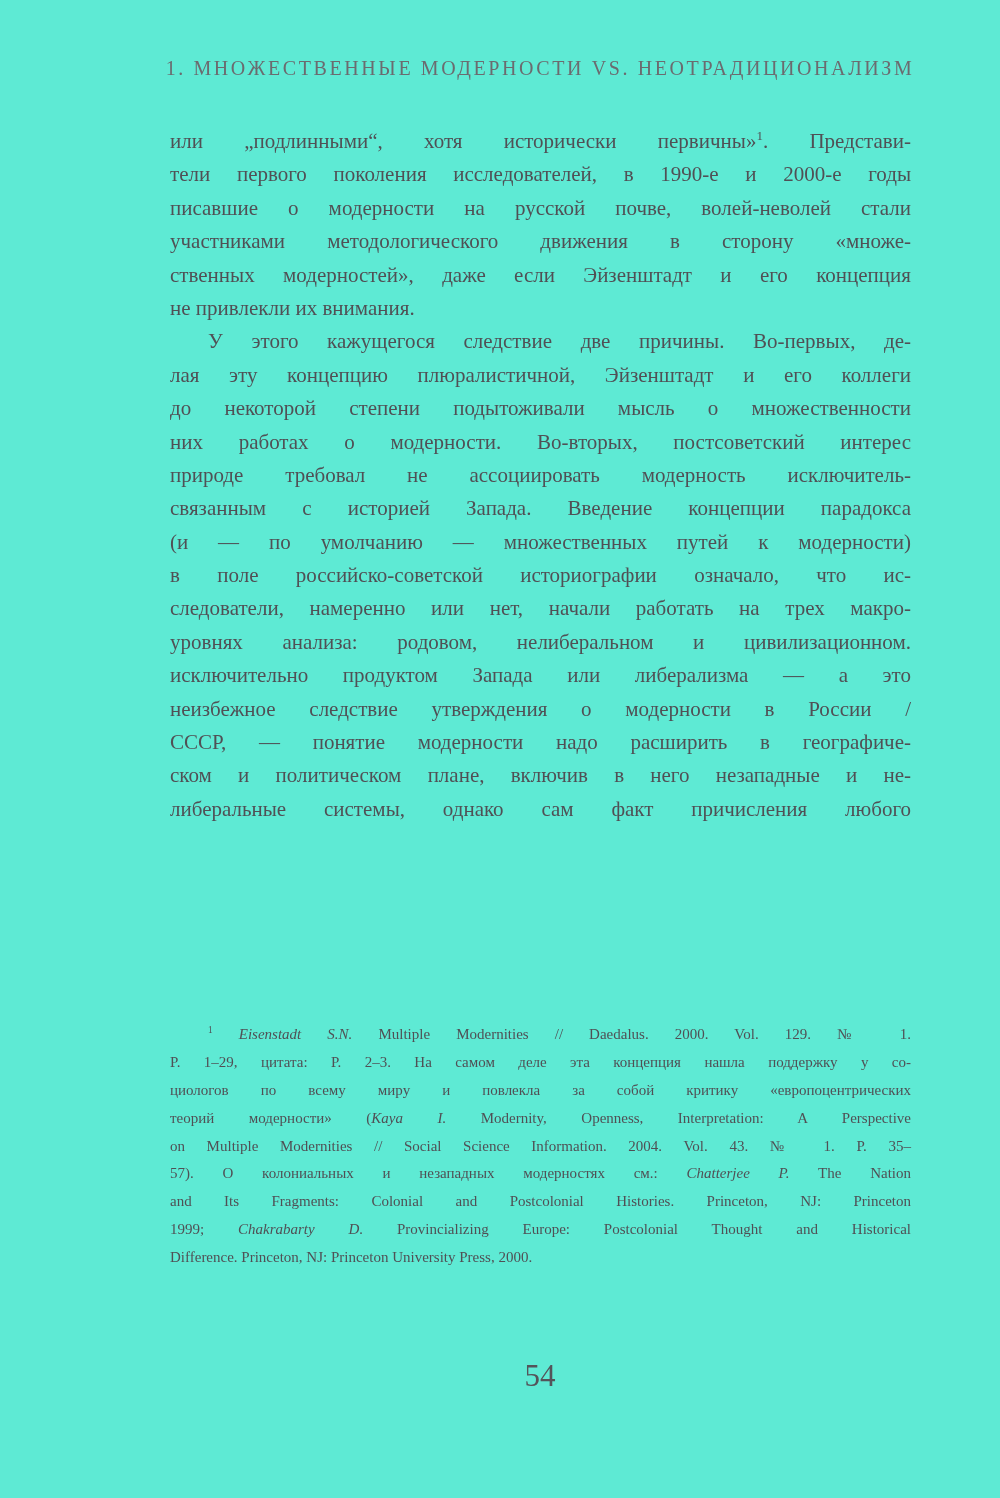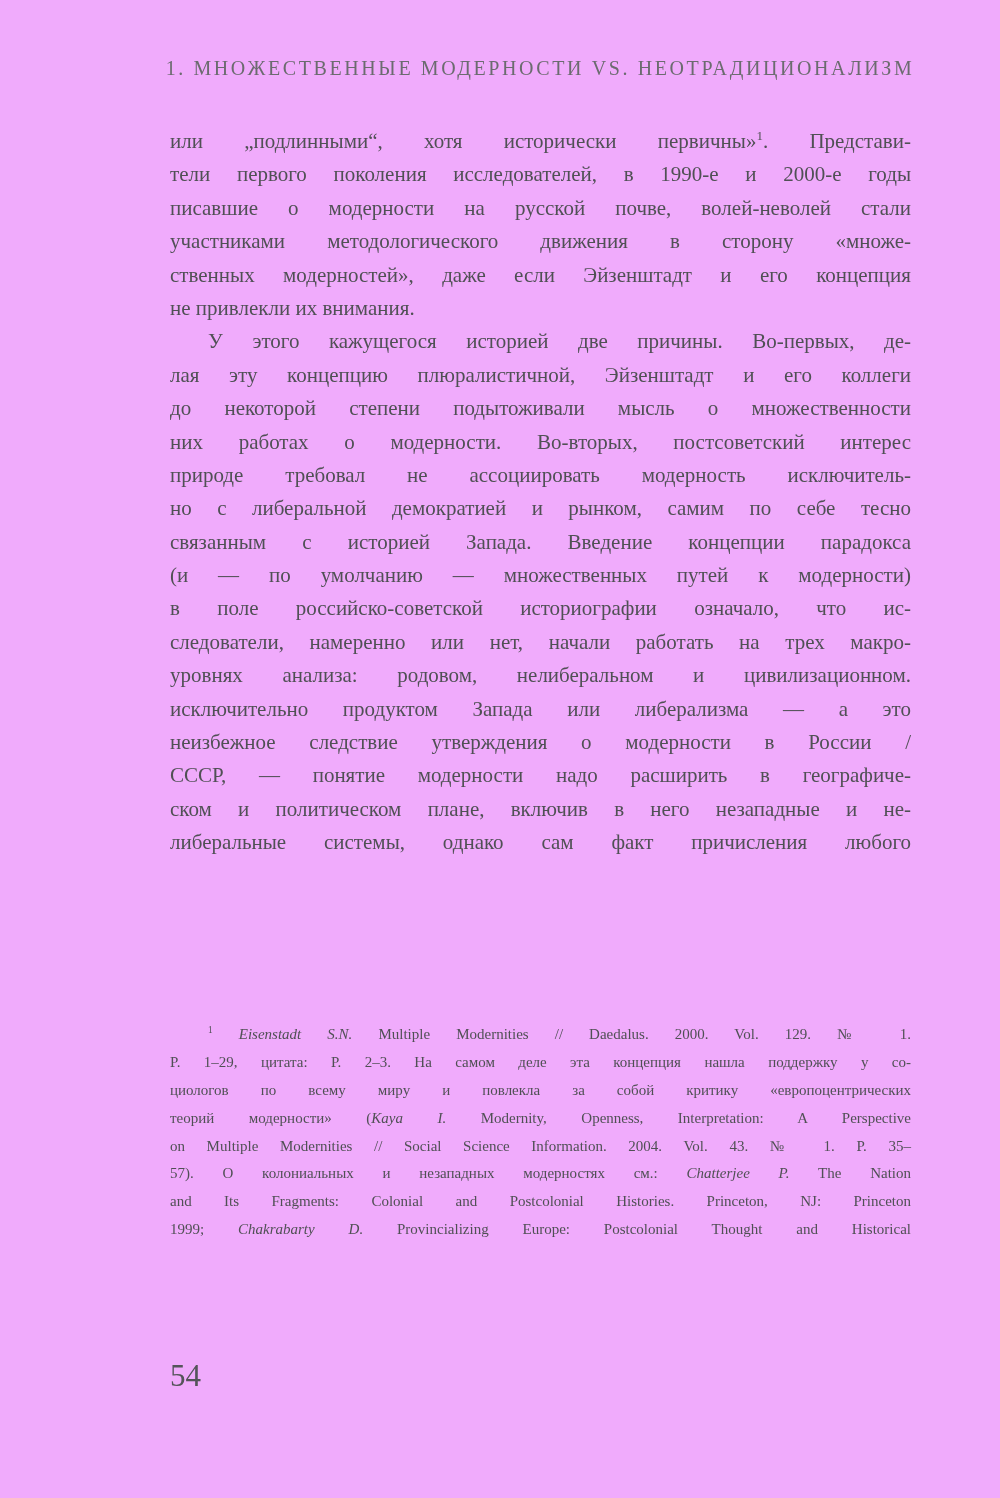--- a/index.html
+++ b/index.html
@@ -1,20 +1,20 @@
 <!DOCTYPE html>
 <html lang="ru"><head>
 <meta charset="utf-8">
 <style>
   html,body { margin:0; padding:0; background:#e8e8e8; }
   .page {
     position:relative;
     width:1000px; height:1498px;
     margin:0 auto;
-    background:#f0abfc;
+    background:#5eead4;
     font-family:"Liberation Serif", serif;
     overflow:hidden;
   }
   .running-header {
     position:absolute; top:57px; left:150px; width:780px;
     text-align:center;
     font-size:20px; letter-spacing:2.6px;
     color:#6b6b6f;
     white-space:nowrap;
   }
@@ -27,42 +27,41 @@
     position:absolute; top:1021px; left:170px; width:741px;
     font-size:15px; color:#505055;
   }
   .footnote .line { line-height:27.9px; height:27.9px; text-align:justify; text-align-last:justify; }
   .line.end { text-align-last:left; }
   .line.indent { text-indent:38px; }
   .it { font-style:italic; }
   sup { font-size:62%; vertical-align:super; line-height:0; }
   .page-number {
     position:absolute; top:1358px; left:170px; width:740px;
-    text-align:left; font-size:31px; color:#54545a;
+    text-align:center; font-size:31px; color:#54545a;
   }
 </style>
 </head>
 <body>
 
 <div class="page">
   <div class="running-header">1. МНОЖЕСТВЕННЫЕ МОДЕРНОСТИ VS. НЕОТРАДИЦИОНАЛИЗМ</div>
 
   <div class="body-text">
       <div class="line"><span>или „подлинными“, хотя исторически первичны»</span><sup>1</sup><span>. Представи-</span></div>
       <div class="line"><span>тели первого поколения исследователей, в 1990-е и 2000-е годы</span></div>
       <div class="line"><span>писавшие о модерности на русской почве, волей-неволей стали</span></div>
       <div class="line"><span>участниками методологического движения в сторону «множе-</span></div>
       <div class="line"><span>ственных модерностей», даже если Эйзенштадт и его концепция</span></div>
       <div class="line end"><span>не привлекли их внимания.</span></div>
-      <div class="line indent"><span>У этого кажущегося историей две причины. Во-первых, де-</span></div>
+      <div class="line indent"><span>У этого кажущегося следствие две причины. Во-первых, де-</span></div>
       <div class="line"><span>лая эту концепцию плюралистичной, Эйзенштадт и его коллеги</span></div>
       <div class="line"><span>до некоторой степени подытоживали мысль о множественности</span></div>
       <div class="line"><span>них работах о модерности. Во-вторых, постсоветский интерес</span></div>
       <div class="line"><span>природе требовал не ассоциировать модерность исключитель-</span></div>
-      <div class="line"><span>но с либеральной демократией и рынком, самим по себе тесно</span></div>
       <div class="line"><span>связанным с историей Запада. Введение концепции парадокса</span></div>
       <div class="line"><span>(и — по умолчанию — множественных путей к модерности)</span></div>
       <div class="line"><span>в поле российско-советской историографии означало, что ис-</span></div>
       <div class="line"><span>следователи, намеренно или нет, начали работать на трех макро-</span></div>
       <div class="line"><span>уровнях анализа: родовом, нелиберальном и цивилизационном.</span></div>
       <div class="line"><span>исключительно продуктом Запада или либерализма — а это</span></div>
       <div class="line"><span>неизбежное следствие утверждения о модерности в России /</span></div>
       <div class="line"><span>СССР, — понятие модерности надо расширить в географиче-</span></div>
       <div class="line"><span>ском и политическом плане, включив в него незападные и не-</span></div>
       <div class="line"><span>либеральные системы, однако сам факт причисления любого</span></div>
@@ -70,16 +69,17 @@
 
   <div class="footnote">
       <div class="line indent"><sup>1</sup><span> </span><span class="it">Eisenstadt S.N.</span><span> Multiple Modernities // Daedalus. 2000. Vol. 129. № 1.</span></div>
       <div class="line"><span>P. 1–29, цитата: P. 2–3. На самом деле эта концепция нашла поддержку у со-</span></div>
       <div class="line"><span>циологов по всему миру и повлекла за собой критику «европоцентрических</span></div>
       <div class="line"><span>теорий модерности» (</span><span class="it">Kaya I.</span><span> Modernity, Openness, Interpretation: A Perspective</span></div>
       <div class="line"><span>on Multiple Modernities // Social Science Information. 2004. Vol. 43. № 1. P. 35–</span></div>
       <div class="line"><span>57). О колониальных и незападных модерностях см.: </span><span class="it">Chatterjee P.</span><span> The Nation</span></div>
       <div class="line"><span>and Its Fragments: Colonial and Postcolonial Histories. Princeton, NJ: Princeton</span></div>
       <div class="line"><span>1999; </span><span class="it">Chakrabarty D.</span><span> Provincializing Europe: Postcolonial Thought and Historical</span></div>
+      <div class="line end"><span>Difference. Princeton, NJ: Princeton University Press, 2000.</span></div>
     </div>
 
   <div class="page-number">54</div>
 </div>
 
 </body></html>

